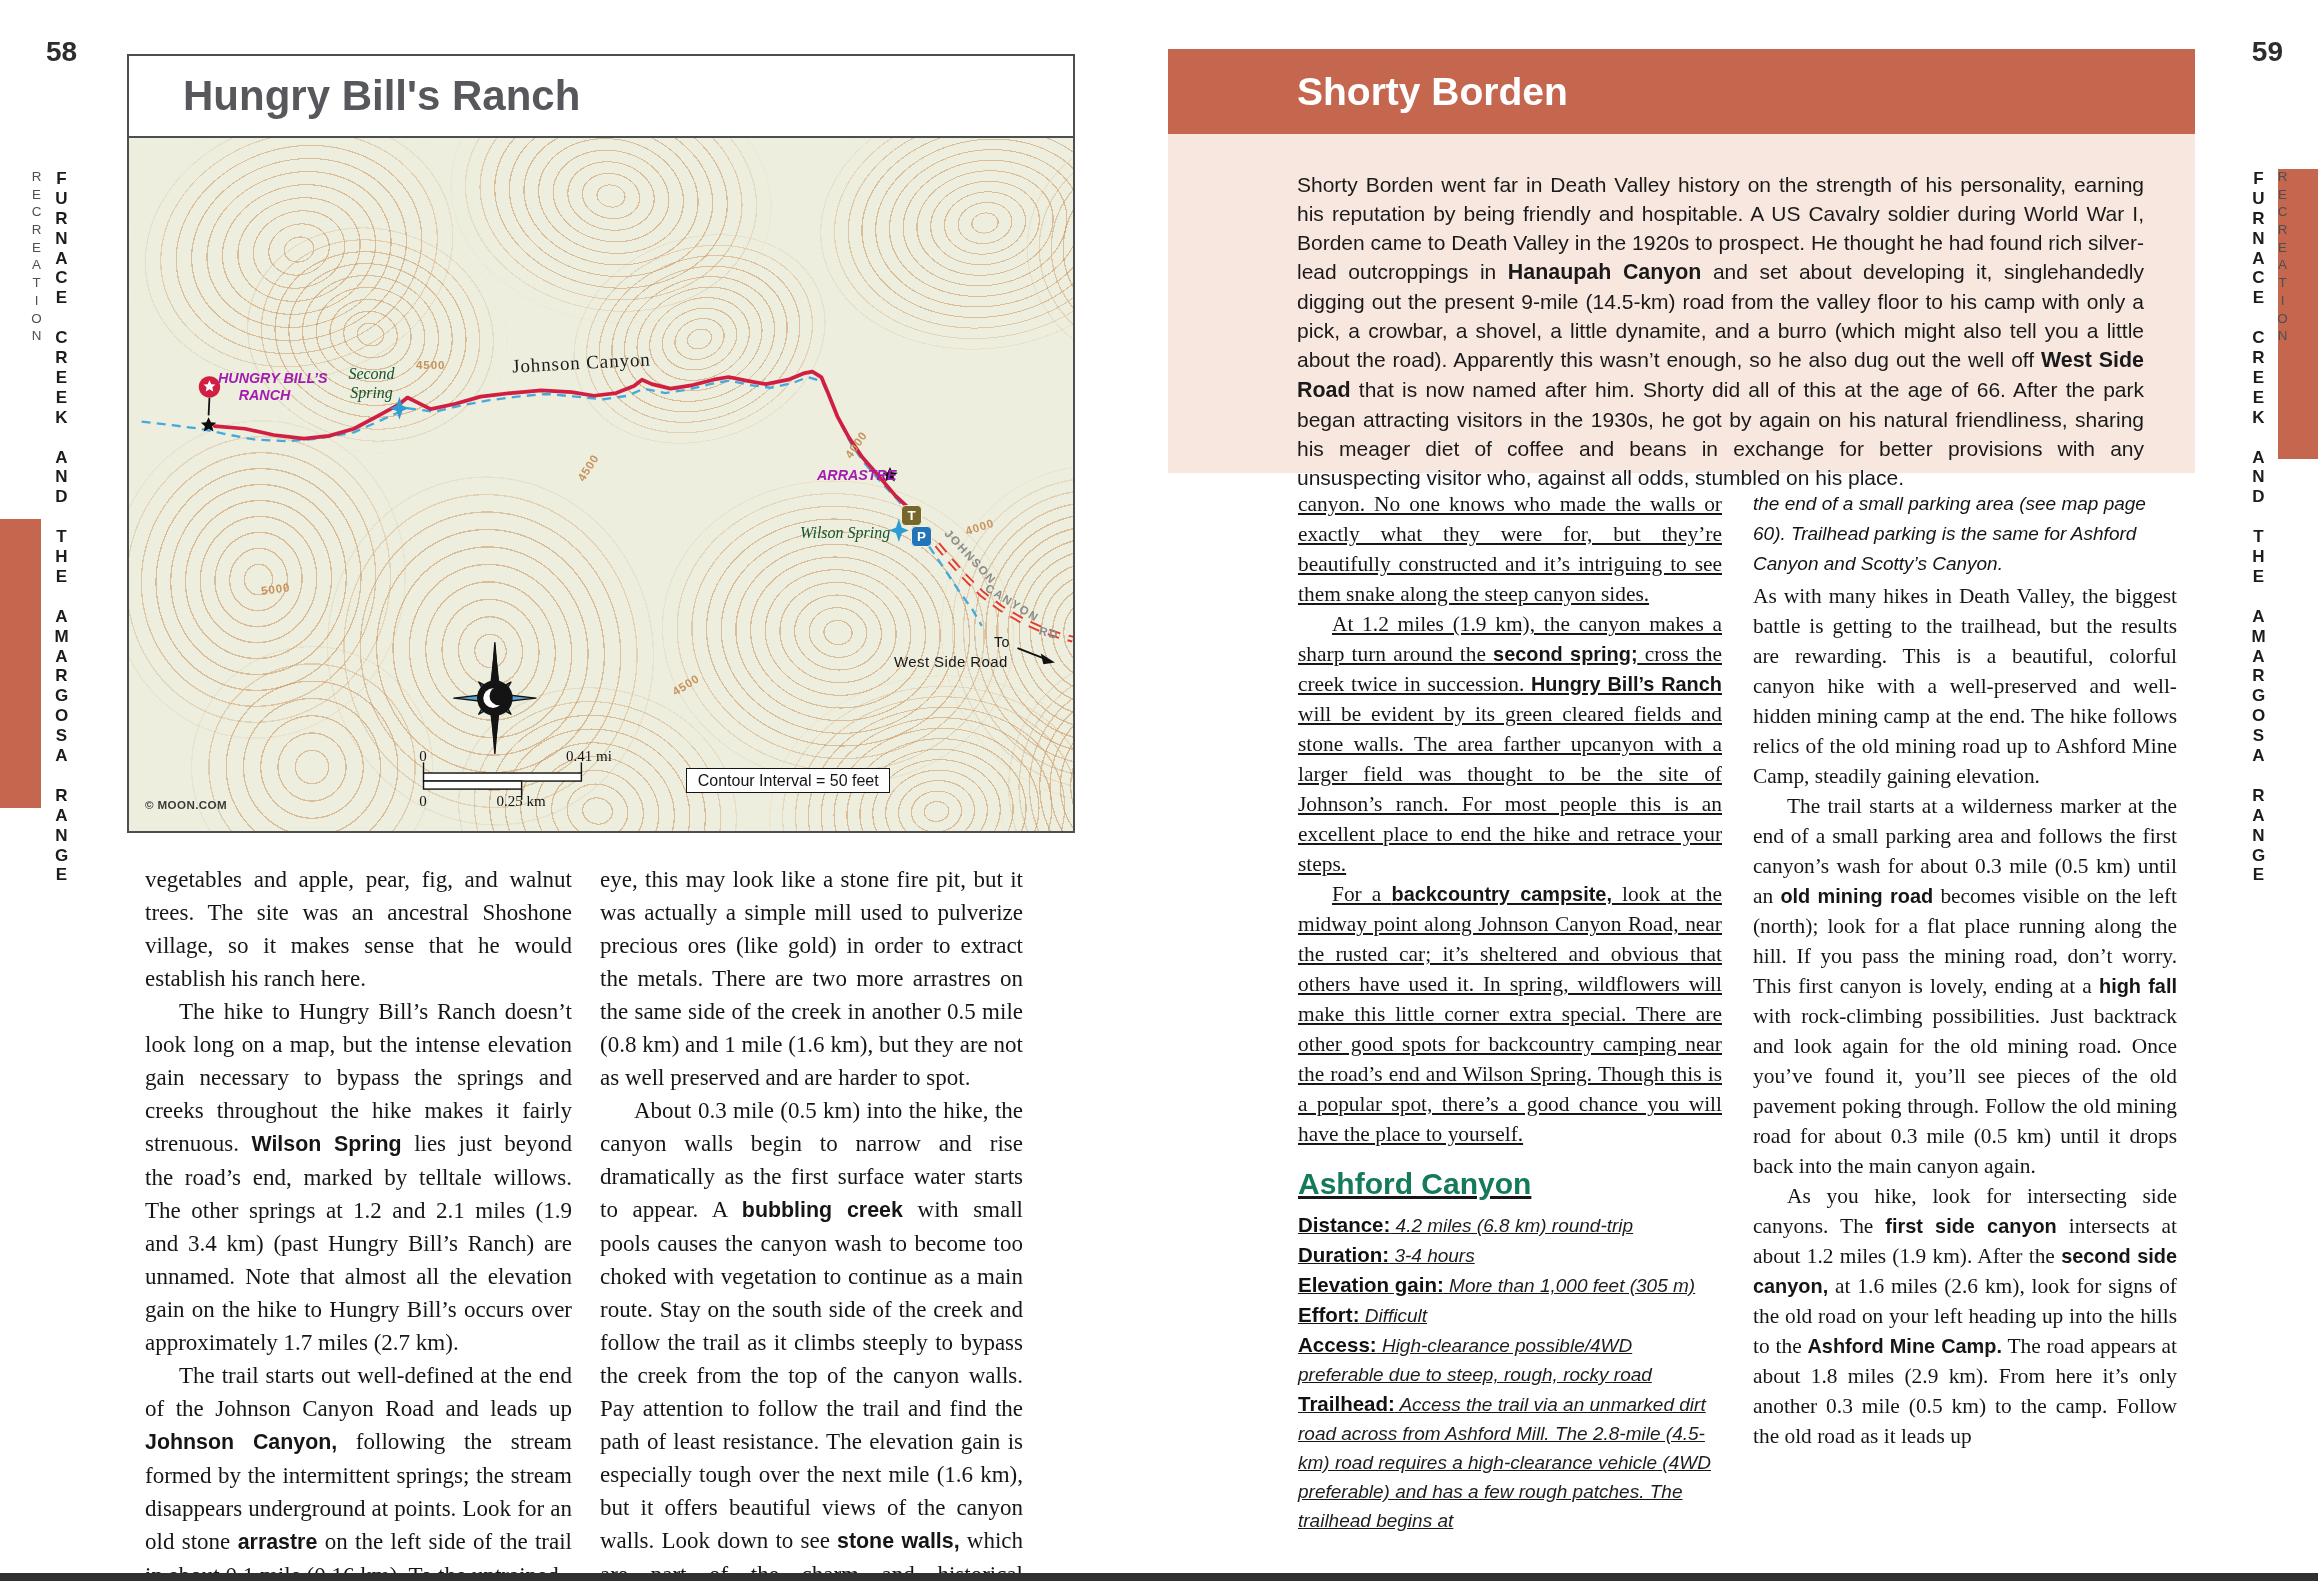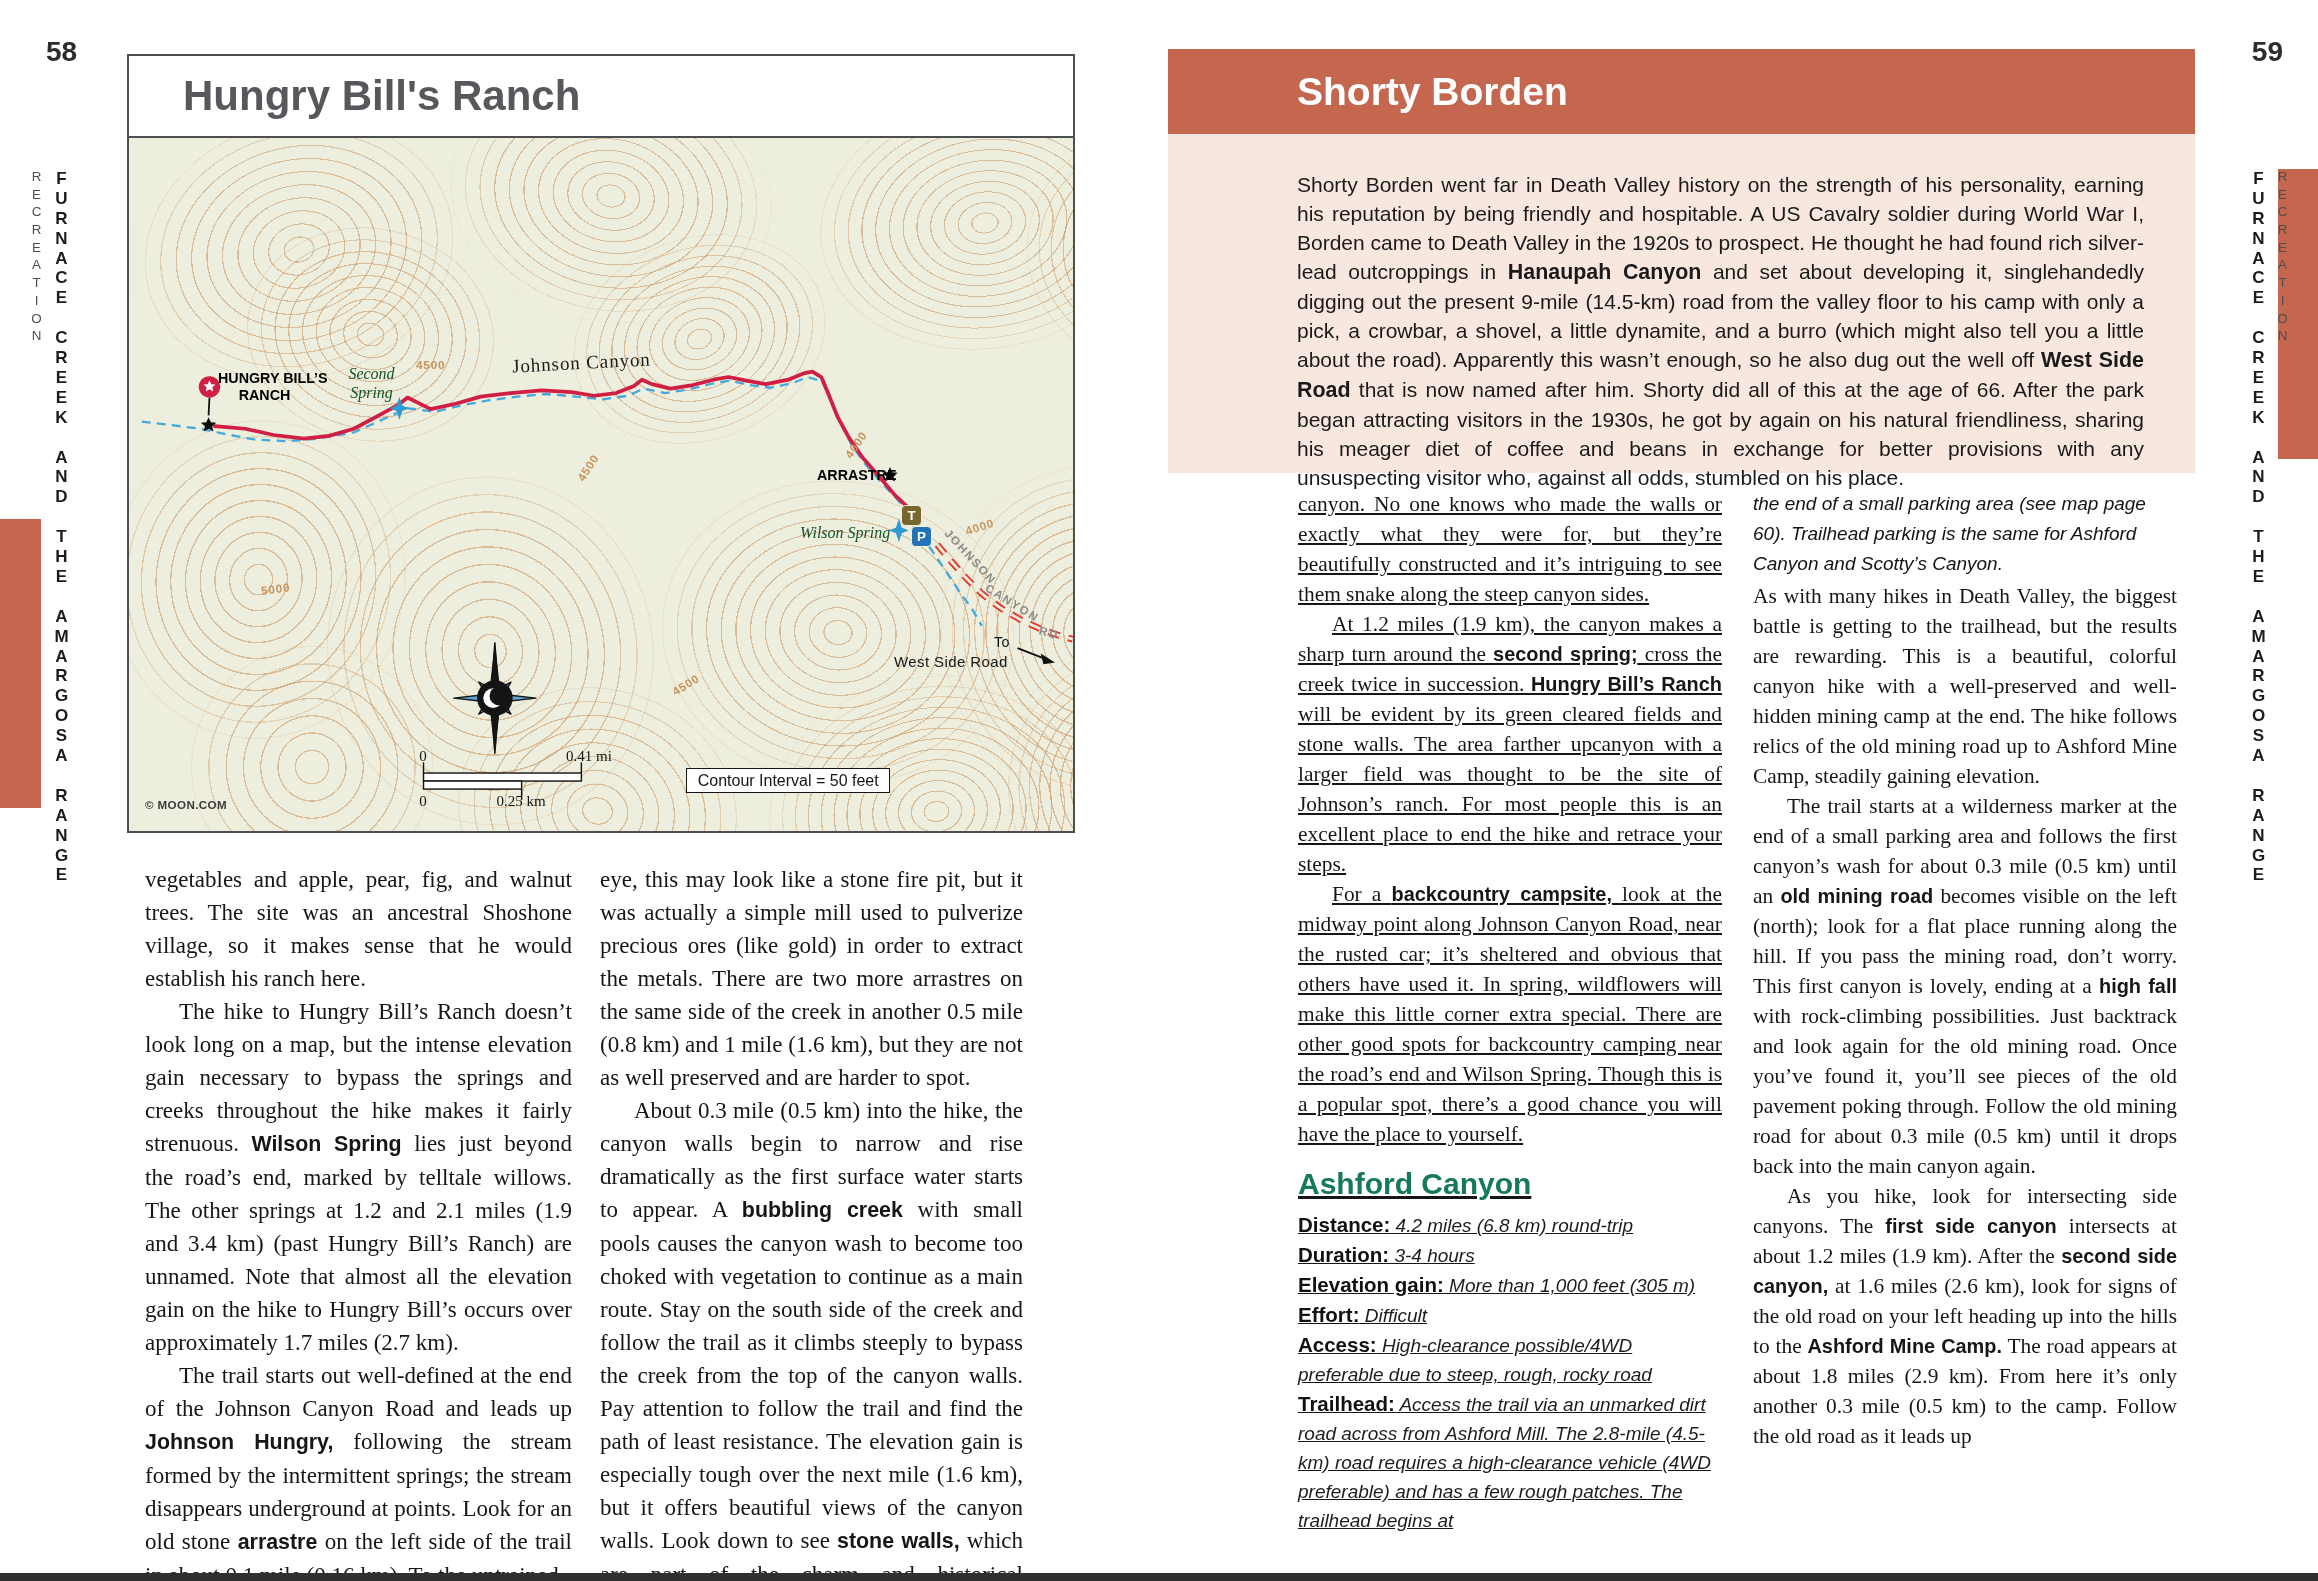--- a/index.html
+++ b/index.html
@@ -27,21 +27,21 @@
              border-bottom:2.7px solid #4d4e50;background:#ffffff;}
   .map-area{position:relative;height:693px;background:#edeedd;overflow:hidden;}
   .topo-layer{position:absolute;inset:0;z-index:1;}
   .topo{position:absolute;border-radius:50%;
         background:repeating-radial-gradient(ellipse farthest-side at 50% 50%,
           rgba(0,0,0,0) 0 var(--sp), rgba(201,148,96,.55) var(--sp) calc(var(--sp) + 1.3px));
         -webkit-mask:radial-gradient(ellipse farthest-side at 50% 50%,#000 52%,transparent 74%);
         mask:radial-gradient(ellipse farthest-side at 50% 50%,#000 52%,transparent 74%);}
   .map-svg{position:absolute;inset:0;z-index:2;}
   .ml{position:absolute;z-index:3;white-space:nowrap;}
-  .ml.poi{font-weight:bold;font-size:14.3px;color:#000000;}
+  .ml.poi{font-weight:bold;font-style:italic;font-size:14.3px;color:#a21caf;}
   .ml.spring{font-family:"Liberation Serif",serif;font-style:italic;font-size:16px;color:#14532d;text-align:center;line-height:19px;}
   .ml.canyon{font-family:"Liberation Serif",serif;font-size:19px;letter-spacing:0.9px;color:#1c1c1c;}
   .ml.contour{font-weight:bold;font-size:11.6px;color:#c7935c;letter-spacing:0.9px;}
   .ml.roadword{font-weight:bold;font-size:11.6px;color:#8b8b8b;letter-spacing:1.8px;}
   .ml.dest{font-size:15px;color:#161616;letter-spacing:0.4px;}
   .ml.scale-lab{font-family:"Liberation Serif",serif;font-size:15px;color:#141414;transform:translateX(-50%);}
   .ml.credit{font-size:11.6px;font-weight:bold;letter-spacing:0.4px;color:#3a3a3a;}
   .contour-box{position:absolute;z-index:3;border:1.8px solid #141414;background:#fff;
                font-size:16px;color:#141414;padding:2.7px 10.7px;white-space:nowrap;margin-left:42px;}
   .badge{position:absolute;z-index:3;width:19px;height:19px;border-radius:4.5px;color:#fff;font-weight:bold;
@@ -195,21 +195,21 @@
       <div class="ml scale-lab" style="left:392px;top:655px;">0.25 km</div>
 
       <div class="contour-box" style="left:515px;top:630px;">Contour Interval = 50 feet</div>
       <div class="ml credit" style="left:16px;top:660px;">© MOON.COM</div>
     </div>
   </div>
 
   <div class="col serif lp" id="col-l1">
       <p class="para">vegetables and apple, pear, fig, and walnut trees. The site was an ancestral Shoshone village, so it makes sense that he would establish his ranch here.</p>
       <p class="para indent">The hike to Hungry Bill’s Ranch doesn’t look long on a map, but the intense elevation gain necessary to bypass the springs and creeks throughout the hike makes it fairly strenuous. <span class="b">Wilson Spring</span> lies just beyond the road’s end, marked by telltale willows. The other springs at 1.2 and 2.1 miles (1.9 and 3.4 km) (past Hungry Bill’s Ranch) are unnamed. Note that almost all the elevation gain on the hike to Hungry Bill’s occurs over approximately 1.7 miles (2.7 km).</p>
-      <p class="para indent">The trail starts out well-defined at the end of the Johnson Canyon Road and leads up <span class="b">Johnson Hungry,</span> following the stream formed by the intermittent springs; the stream disappears underground at points. Look for an old stone <span class="b">arrastre</span> on the left side of the trail in about 0.1 mile (0.16 km). To the untrained</p>
+      <p class="para indent">The trail starts out well-defined at the end of the Johnson Canyon Road and leads up <span class="b">Johnson Canyon,</span> following the stream formed by the intermittent springs; the stream disappears underground at points. Look for an old stone <span class="b">arrastre</span> on the left side of the trail in about 0.1 mile (0.16 km). To the untrained</p>
     </div>
   <div class="col serif lp" id="col-l2">
       <p class="para">eye, this may look like a stone fire pit, but it was actually a simple mill used to pulverize precious ores (like gold) in order to extract the metals. There are two more arrastres on the same side of the creek in another 0.5 mile (0.8 km) and 1 mile (1.6 km), but they are not as well preserved and are harder to spot.</p>
       <p class="para indent">About 0.3 mile (0.5 km) into the hike, the canyon walls begin to narrow and rise dramatically as the first surface water starts to appear. A <span class="b">bubbling creek</span> with small pools causes the canyon wash to become too choked with vegetation to continue as a main route. Stay on the south side of the creek and follow the trail as it climbs steeply to bypass the creek from the top of the canyon walls. Pay attention to follow the trail and find the path of least resistance. The elevation gain is especially tough over the next mile (1.6 km), but it offers beautiful views of the canyon walls. Look down to see <span class="b">stone walls,</span> which are part of the charm and historical significance of the</p>
     </div>
 
   <div class="shorty">
     <div class="shorty-head">Shorty Borden</div>
     <div class="shorty-body">Shorty Borden went far in Death Valley history on the strength of his personality, earning his reputation by being friendly and hospitable. A US Cavalry soldier during World War I, Borden came to Death Valley in the 1920s to prospect. He thought he had found rich silver-lead outcroppings in <span class="b">Hanaupah Canyon</span> and set about developing it, singlehandedly digging out the present 9-mile (14.5-km) road from the valley floor to his camp with only a pick, a crowbar, a shovel, a little dynamite, and a burro (which might also tell you a little about the road). Apparently this wasn’t enough, so he also dug out the well off <span class="b">West Side Road</span> that is now named after him. Shorty did all of this at the age of 66. After the park began attracting visitors in the 1930s, he got by again on his natural friendliness, sharing his meager diet of coffee and beans in exchange for better provisions with any unsuspecting visitor who, against all odds, stumbled on his place.</div>
   </div>

